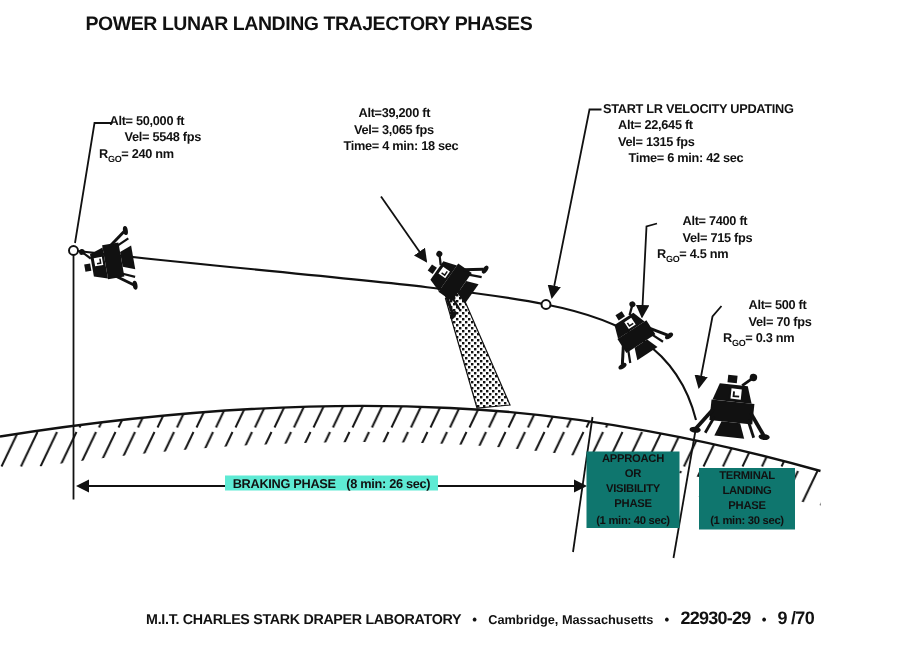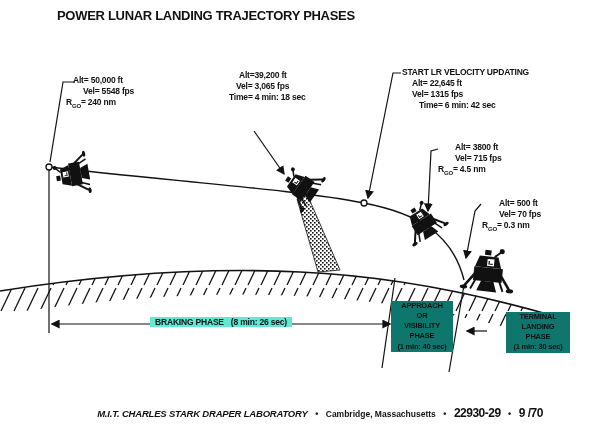--- a/index.html
+++ b/index.html
@@ -15,21 +15,21 @@
   .ind2{margin-left:7px;} .ind1{margin-left:17px;} .ind3{margin-left:10px;}
   .phase-lbl{position:absolute;font-size:7.5px;font-weight:bold;line-height:1.35;
              text-align:center;background:#0f766e;letter-spacing:-0.2px;}
   .phase-lbl span{display:block;white-space:nowrap;}
   .braking{position:absolute;left:150px;top:317px;width:142px;background:#5eead4;
            font-size:8.5px;font-weight:bold;text-align:center;white-space:nowrap;
            letter-spacing:-0.2px;}
   .braking .dur{margin-left:7px;}
   .footer{position:absolute;left:60px;top:403px;width:520px;text-align:center;
           white-space:nowrap;}
-  .footer .org{font-size:9.5px;font-weight:bold;letter-spacing:-0.2px;font-style:italic;}
+  .footer .org{font-size:9.5px;font-weight:bold;letter-spacing:-0.2px;}
   .footer .sep{font-size:9px;font-weight:bold;margin:0 3px;}
   .footer .loc{font-size:8.5px;font-weight:bold;}
   .footer .doc,.footer .date{font-size:12px;font-weight:bold;letter-spacing:-0.5px;}
 </style>
 </head>
 <body>
 
 <div id="page">
 
   <svg id="art" width="600" height="436" viewBox="0 0 600 436">
@@ -110,21 +110,21 @@
   </div>
 
   <div class="ann" style="left:402px;top:67px;">
     <span class="r1">START LR VELOCITY UPDATING</span>
     <span class="r1 ind3">Alt= 22,645 ft</span>
     <span class="r1 ind3">Vel= 1315 fps</span>
     <span class="r1 ind1">Time= 6 min: 42 sec</span>
   </div>
 
   <div class="ann" style="left:438px;top:142px;">
-    <span class="r1 ind1">Alt= 3800 ft</span>
+    <span class="r1 ind1">Alt= 7400 ft</span>
     <span class="r1 ind1">Vel= 715 fps</span>
     <span class="r1"><span>R</span><sub>GO</sub><span>= 4.5 nm</span></span>
   </div>
 
   <div class="ann" style="left:482px;top:198px;">
     <span class="r1 ind1">Alt= 500 ft</span>
     <span class="r1 ind1">Vel= 70 fps</span>
     <span class="r1"><span>R</span><sub>GO</sub><span>= 0.3 nm</span></span>
   </div>
 
@@ -133,21 +133,21 @@
   </div>
 
   <div class="phase-lbl" style="left:391px;top:301px;width:62px;">
     <span>APPROACH</span>
     <span>OR</span>
     <span>VISIBILITY</span>
     <span>PHASE</span>
     <span>(1 min: 40 sec)</span>
   </div>
 
-  <div class="phase-lbl" style="left:466px;top:312px;width:64px;margin-left:40px;">
+  <div class="phase-lbl" style="left:466px;top:312px;width:64px;">
     <span>TERMINAL</span>
     <span>LANDING</span>
     <span>PHASE</span>
     <span>(1 min: 30 sec)</span>
   </div>
 
   <div class="footer">
     <span class="org">M.I.T. CHARLES STARK DRAPER LABORATORY</span>
     <span class="sep">•</span>
     <span class="loc">Cambridge, Massachusetts</span>

